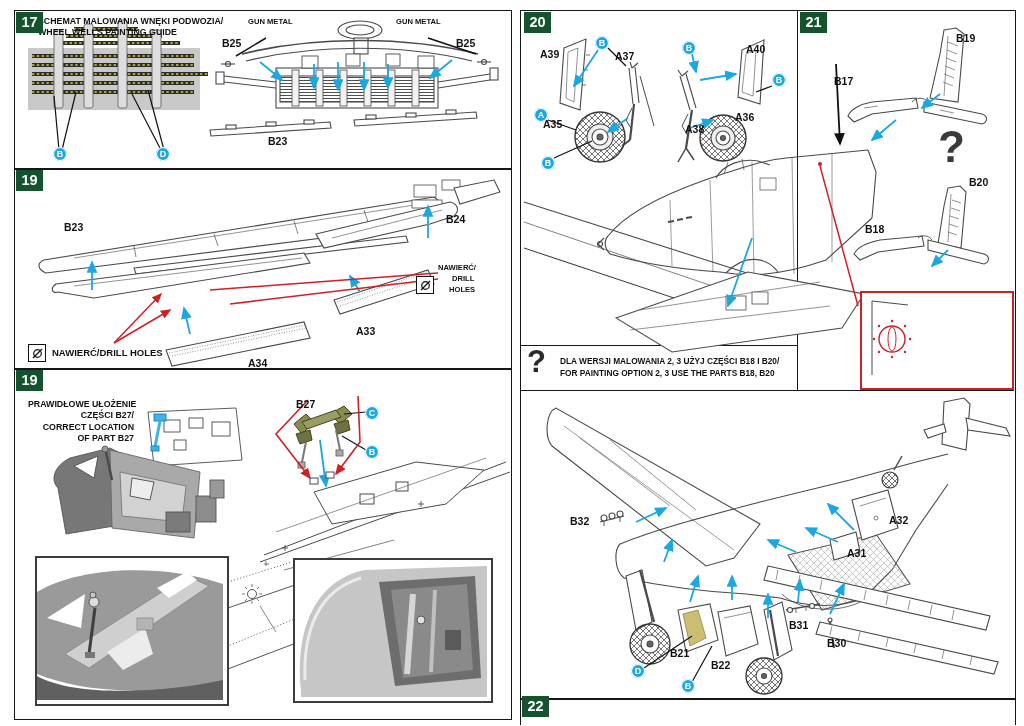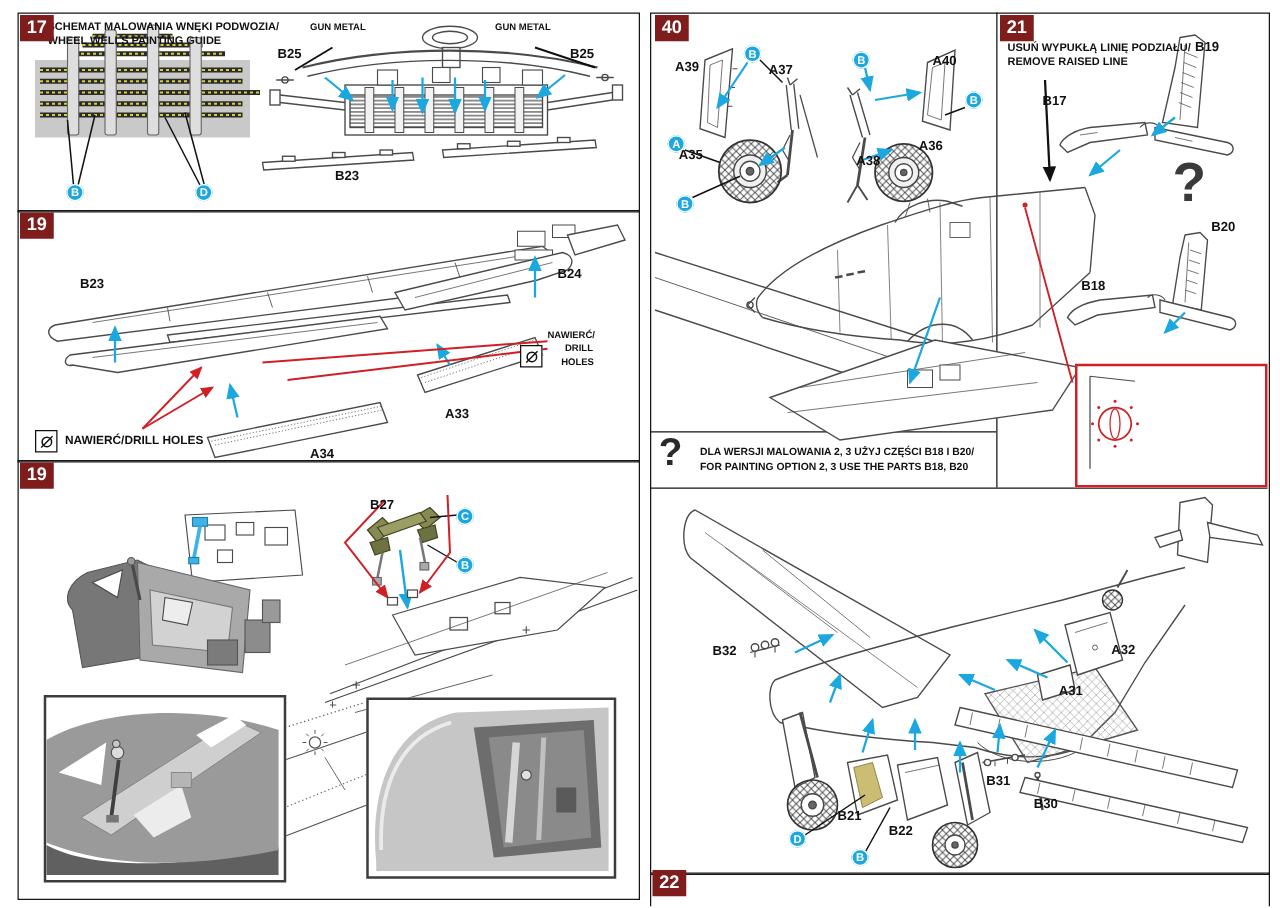--- a/index.html
+++ b/index.html
@@ -1,21 +1,21 @@
 <!DOCTYPE html>
 <html><head>
 <meta charset="utf-8">
 <style>
   html,body{margin:0;padding:0;background:#fff;}
   #canvas{position:relative;width:1024px;height:726px;background:#fff;overflow:hidden;
           font-family:"Liberation Sans",sans-serif;}
   .panel{position:absolute;border:1.8px solid #161616;z-index:1;}
   .iline{position:absolute;z-index:1;}
   svg.art{position:absolute;z-index:3;pointer-events:none;}
-  .stepnum{position:absolute;width:27px;height:21px;background:#7f1d1d;color:#fff;
+  .stepnum{position:absolute;width:27px;height:21px;background:#14532d;color:#fff;
            font:bold 14.5px/21px "Liberation Sans",sans-serif;text-align:center;z-index:7;}
   .lbl{position:absolute;font:bold 10.5px/1.1 "Liberation Sans",sans-serif;color:#101010;
        white-space:nowrap;z-index:6;}
   .sm{font-size:7.6px;}
   .ttl{font-size:8.8px;line-height:1.3;}
   .callout{position:absolute;width:14px;height:14px;border-radius:50%;background:#1ba7e0;
            color:#fff;font:bold 9px/14px "Liberation Sans",sans-serif;text-align:center;
            box-shadow:inset 0 0 0 1.1px #fff;z-index:7;}
   .photo{position:absolute;border:2px solid #3c3c3c;background:#fff;z-index:4;}
   .rednote{position:absolute;border:2px solid #cf2026;background:#fff;z-index:6;}
@@ -35,21 +35,21 @@
   <div class="panel" style="left:14px;top:368px;width:496px;height:350px"></div>
   <div class="panel" style="left:520px;top:10px;width:494px;height:688px"></div>
   <div class="iline" style="left:797px;top:10px;width:0;height:380px;border-left:1.8px solid #161616"></div>
   <div class="iline" style="left:520px;top:345px;width:277px;height:0;border-top:1.8px solid #161616"></div>
   <div class="iline" style="left:520px;top:390px;width:494px;height:0;border-top:1.8px solid #161616"></div>
   <div class="panel" style="left:520px;top:698px;width:494px;height:26px;border-bottom:none"></div>
 
   <div class="stepnum" style="left:16px;top:12px">17</div>
   <div class="stepnum" style="left:16px;top:170px">19</div>
   <div class="stepnum" style="left:16px;top:370px">19</div>
-  <div class="stepnum" style="left:524px;top:12px">40</div>
+  <div class="stepnum" style="left:524px;top:12px">20</div>
   <div class="stepnum" style="left:800px;top:12px">21</div>
   <div class="stepnum" style="left:522px;top:696px">22</div>
 
   <svg class="art" style="left:14px;top:10px" width="496" height="708" viewBox="0 0 496 708">
     <defs>
       <marker id="abL" markerWidth="8" markerHeight="8" refX="6" refY="3" orient="auto">
           <path d="M0,0L7,3L0,6Z" fill="#1ba7e0"></path>
         </marker>
       <marker id="arL" markerWidth="8" markerHeight="8" refX="6" refY="3" orient="auto">
           <path d="M0,0L7,3L0,6Z" fill="#cf2026"></path>
@@ -478,40 +478,42 @@
     </svg>
   </div>
   <div class="drill" style="left:28px;top:344px">
     <svg width="11" height="11" viewBox="0 0 11 11">
       <circle cx="5.5" cy="5.5" r="3.8" fill="none" stroke="#111" stroke-width="1.2"></circle>
       <line x1="1" y1="10" x2="10" y2="1" stroke="#111" stroke-width="1.2"></line>
     </svg>
   </div>
   <div class="lbl" style="left:52px;top:348px;font-size:9.5px">NAWIERĆ/DRILL HOLES</div>
 
+  <div class="lbl ttl" style="left:28px;top:399px;width:106px;text-align:right">
+    <div>PRAWIDŁOWE UŁOŻENIE</div>
+    <div>CZĘŚCI B27/</div>
+    <div>CORRECT LOCATION</div>
+    <div>OF PART B27</div>
+  </div>
   <div class="lbl" style="left:296px;top:399px">B27</div>
   <div class="callout" style="left:365px;top:406px">C</div>
   <div class="callout" style="left:365px;top:445px">B</div>
 
   <div class="lbl" style="left:540px;top:49px">A39</div>
   <div class="lbl" style="left:615px;top:51px">A37</div>
   <div class="lbl" style="left:543px;top:119px">A35</div>
   <div class="lbl" style="left:685px;top:124px">A38</div>
   <div class="lbl" style="left:735px;top:112px">A36</div>
   <div class="lbl" style="left:746px;top:44px">A40</div>
   <div class="callout" style="left:534px;top:108px">A</div>
   <div class="callout" style="left:595px;top:36px">B</div>
   <div class="callout" style="left:541px;top:156px">B</div>
   <div class="callout" style="left:682px;top:41px">B</div>
   <div class="callout" style="left:772px;top:73px">B</div>
 
-  <div class="lbl ttl" style="left:806px;top:33px">
-    <div>USUŃ WYPUKŁĄ LINIĘ PODZIAŁU/</div>
-    <div>REMOVE RAISED LINE</div>
-  </div>
   <div class="lbl" style="left:956px;top:33px">B19</div>
   <div class="lbl" style="left:834px;top:76px">B17</div>
   <div class="qmark" style="left:938px;top:122px;font-size:44px">?</div>
   <div class="lbl" style="left:969px;top:177px">B20</div>
   <div class="lbl" style="left:865px;top:224px">B18</div>
 
   <div class="rednote" style="left:860px;top:291px;width:150px;height:95px">
     <svg width="52" height="90" viewBox="0 0 52 90" style="position:absolute;left:2px;top:2px">
       <path d="M8,6 V80 M8,6 L44,10" stroke="#4a4a4a" stroke-width="1" fill="none"></path>
       <circle cx="28" cy="44" r="13" fill="none" stroke="#cf2026" stroke-width="1.4"></circle>

